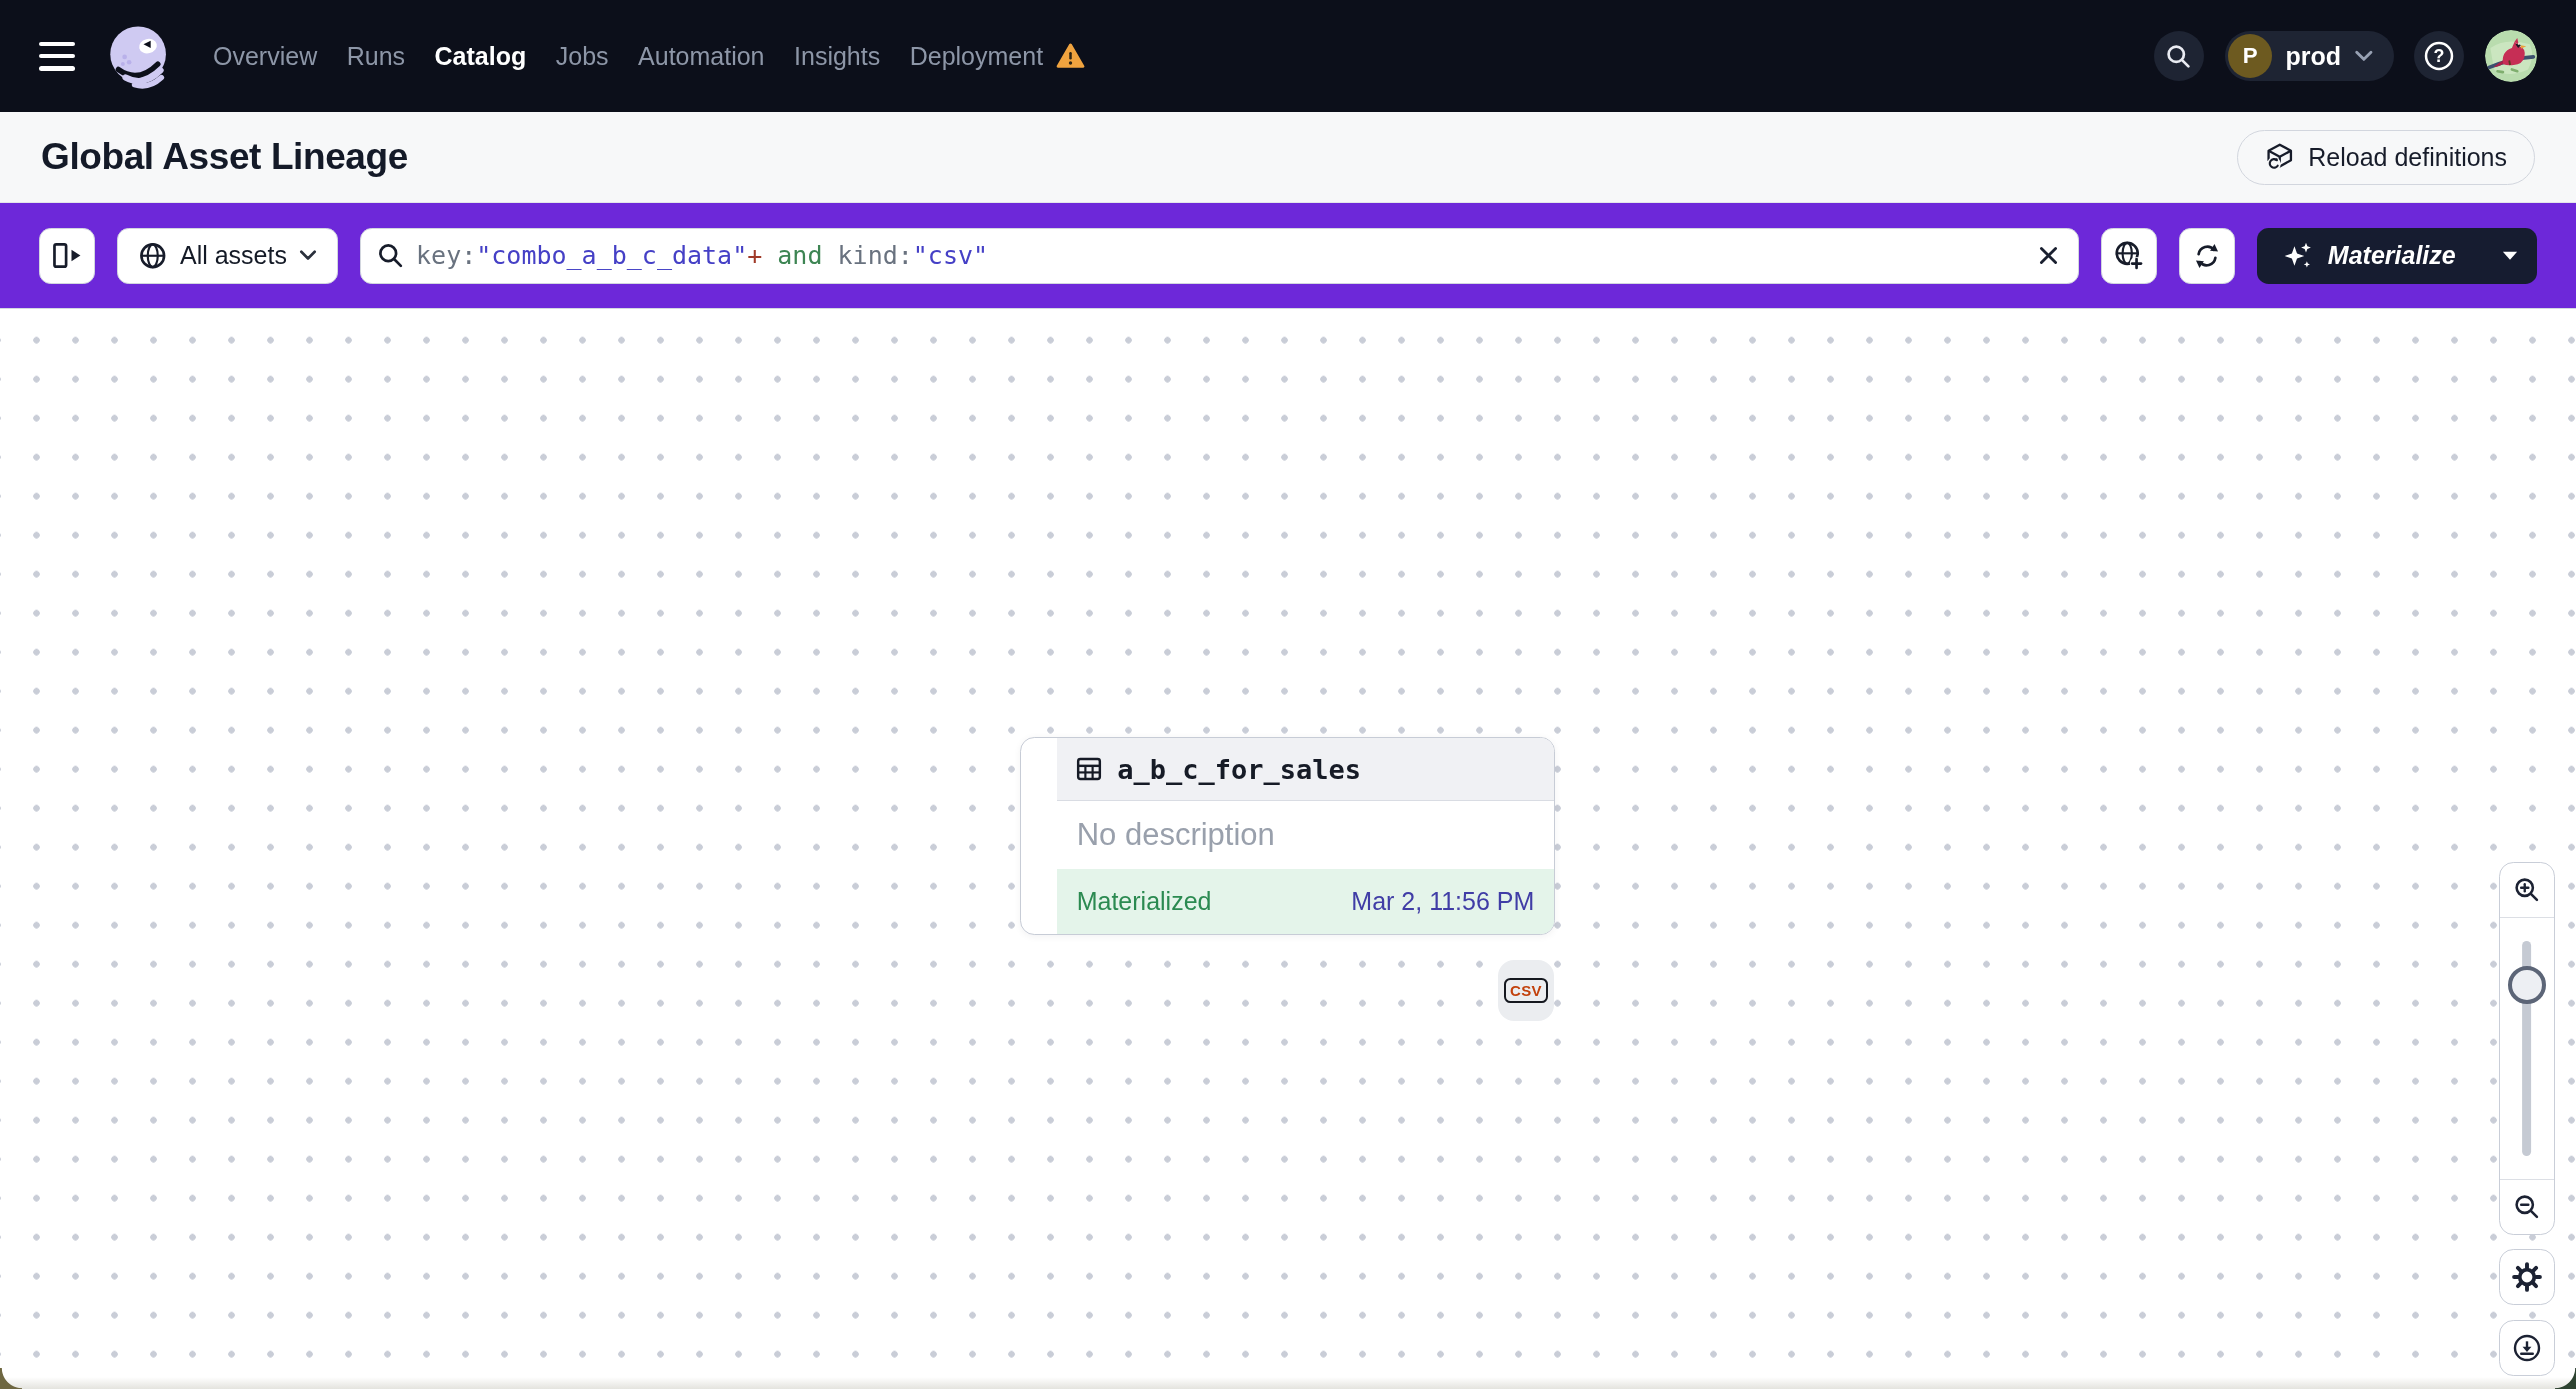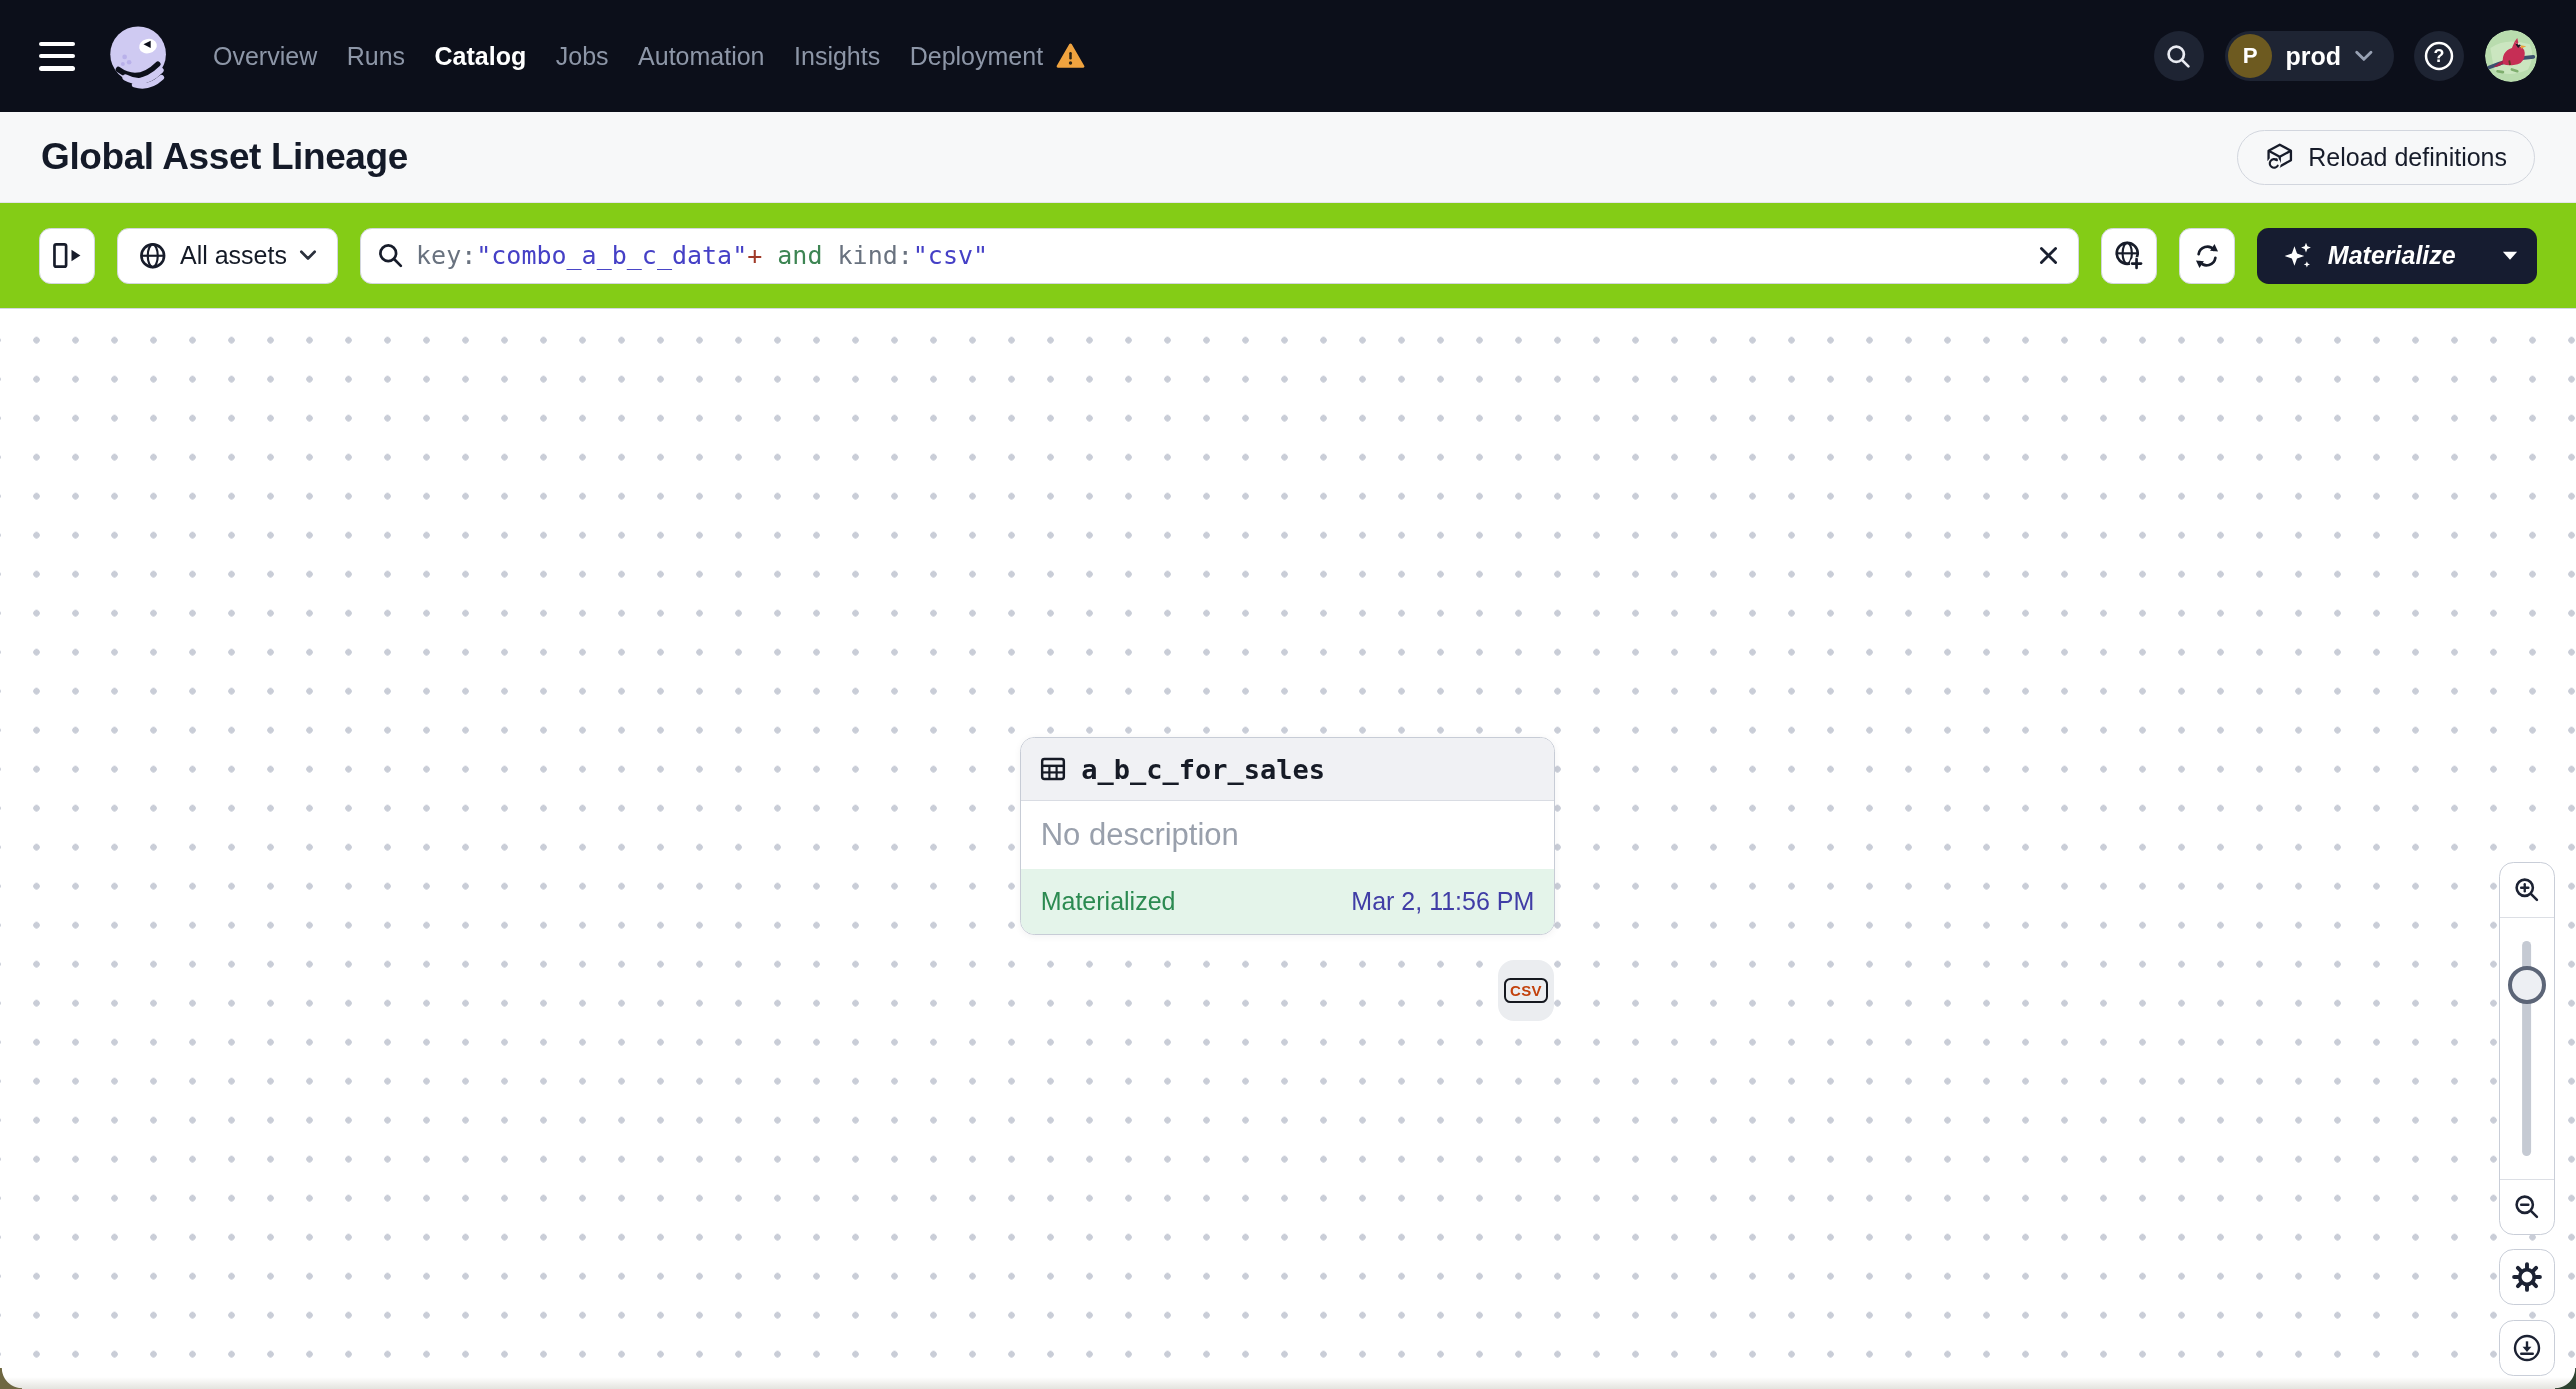--- a/index.html
+++ b/index.html
@@ -21,41 +21,41 @@
   .env-avatar { width:44px; height:44px; border-radius:50%; background:#6d5a20; color:#fff; font-size:22.3px; font-weight:700; display:flex; align-items:center; justify-content:center; }
   .env-name { color:#fff; font-size:25px; font-weight:600; }
   .avatar { width:52px; height:52px; border-radius:50%; overflow:hidden; cursor:pointer; flex:none; }
 
   
   .page-header { height:91px; background:#f7f8f9; border-bottom:0.9px solid #e3e5ea; display:flex; align-items:center; padding:0 41px; }
   .page-title { font-size:37px; font-weight:700; color:#141a28; letter-spacing:-0.4px; }
   .reload-btn { margin-left:auto; height:55px; border:1.3px solid #d2d6de; border-radius:28px; background:transparent; display:flex; align-items:center; gap:13.4px; padding:6px 27px; font-size:25px; color:#171c2a; font-family:inherit; cursor:pointer; }
 
   
-  .toolbar { height:106px; background:#84cc16; border-bottom:0.9px solid #d3d8e0; display:flex; align-items:center; padding:0 39px; gap:22.3px; }
+  .toolbar { height:106px; background:#6d28d9; border-bottom:0.9px solid #d3d8e0; display:flex; align-items:center; padding:0 39px; gap:22.3px; }
   .tbtn { height:56px; min-width:56px; border:1.3px solid #d2d6de; border-radius:11.6px; background:#fff; display:flex; align-items:center; justify-content:center; cursor:pointer; font-family:inherit; }
   .scope-btn { padding:0 19.7px; gap:12.5px; font-size:25px; color:#141a26; }
   .search-box { flex:1; height:56px; border:1.3px solid #d2d6de; border-radius:11.6px; display:flex; align-items:center; gap:11.6px; padding:0 7.2px 0 16px; font-family:"DejaVu Sans Mono", monospace; font-size:25px; cursor:text; background:#fff; }
   .query { flex:1; white-space:pre; overflow:hidden; }
   .tk-field { color:#69727f;text-align:right; }
   .tk-value { color:#4540c6; }
   .tk-op { color:#a03a28; }
   .tk-keyword { color:#3d8553; }
   .clear-btn { width:43px; height:43px; border:none; background:none; display:flex; align-items:center; justify-content:center; cursor:pointer; border-radius:7.2px; }
   .materialize { height:56px; border-radius:11.6px; background:#161c30; color:#fff; display:flex; align-items:center; overflow:hidden; cursor:pointer; flex:none;font-style:italic; }
   .mat-main { display:flex; align-items:center; gap:13.4px; padding:0 25px; font-size:25px; font-weight:600; }
   .mat-divider { width:1.3px; background:#3c4460; }
   .mat-caret { width:55px; display:flex; align-items:center; justify-content:center; }
 
   
   .canvas { position:absolute; top:310px; left:0; right:0; bottom:0; background-color:#fff;
     background-image:radial-gradient(circle, #c9cdd7 3px, rgba(201,205,215,0) 3.5px);
     background-size:39px 39px; background-position:17px 10.7px; overflow:hidden; cursor:grab; }
 
-  .node { position:absolute; left:1020px; top:427px; width:535px; border:1.8px solid #c7ccd6; border-radius:14.3px; background:#fff; overflow:hidden; cursor:pointer; box-shadow:0 1.8px 7.2px rgba(20,25,40,0.05); }
+  .node { position:absolute; left:1020px; top:427px; width:535px; border:1.8px solid #c7ccd6; border-radius:14.3px; background:#fff; overflow:hidden; cursor:pointer; box-shadow:0 1.8px 7.2px rgba(20,25,40,0.05);padding-left:36px; }
   .node-header { height:63px; background:#f0f1f4; border-bottom:0.9px solid #d9dce3; display:flex; align-items:center; gap:14.3px; padding:0 18px; font-family:"DejaVu Sans Mono", monospace; font-size:27px; font-weight:700; color:#161b26; }
   .node-desc { height:68px; display:flex; align-items:center; padding:0 19.7px; font-size:31px; color:#99a0ac; background:#fff; }
   .node-status { height:65px; background:#e4f4ea; display:flex; align-items:center; justify-content:space-between; padding:0 19.7px; font-size:25px; }
   .status-label { color:#2b8a51; }
   .status-time { color:#403da6; }
 
   .kind-badge { position:absolute; left:1498px; top:650px; width:56px; height:61px; background:#ebedf0; border-radius:16px; display:flex; align-items:center; justify-content:center; cursor:pointer; }
   .kind-chip { border:2.7px solid #15181f; border-radius:6.3px; font-size:15px; font-weight:700; line-height:1; padding:2.7px 3.6px; color:#c2410c; letter-spacing:0.4px; }
 
   

